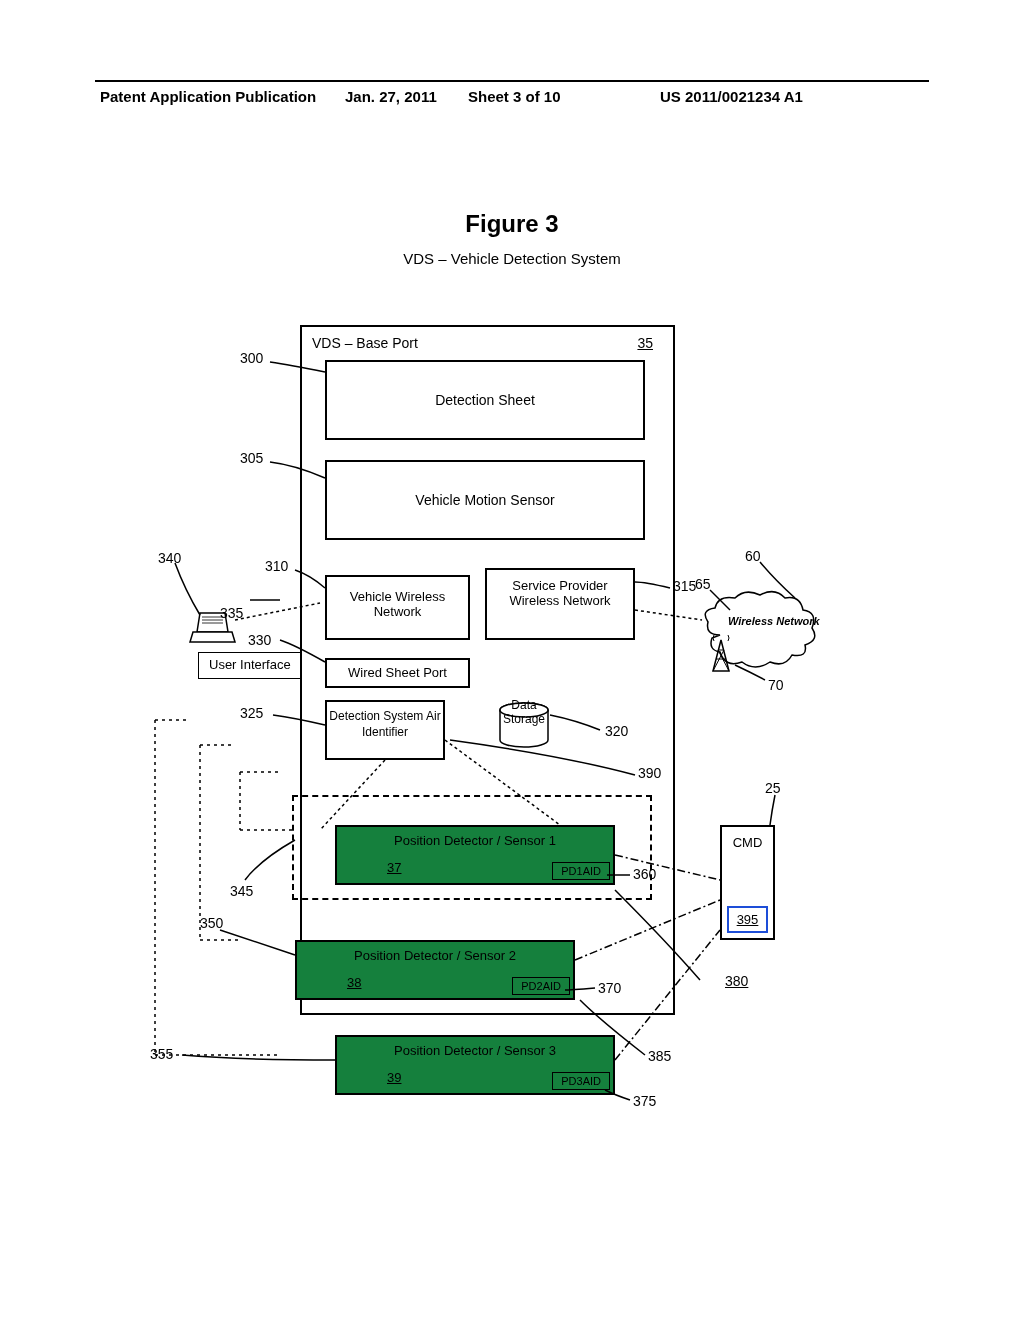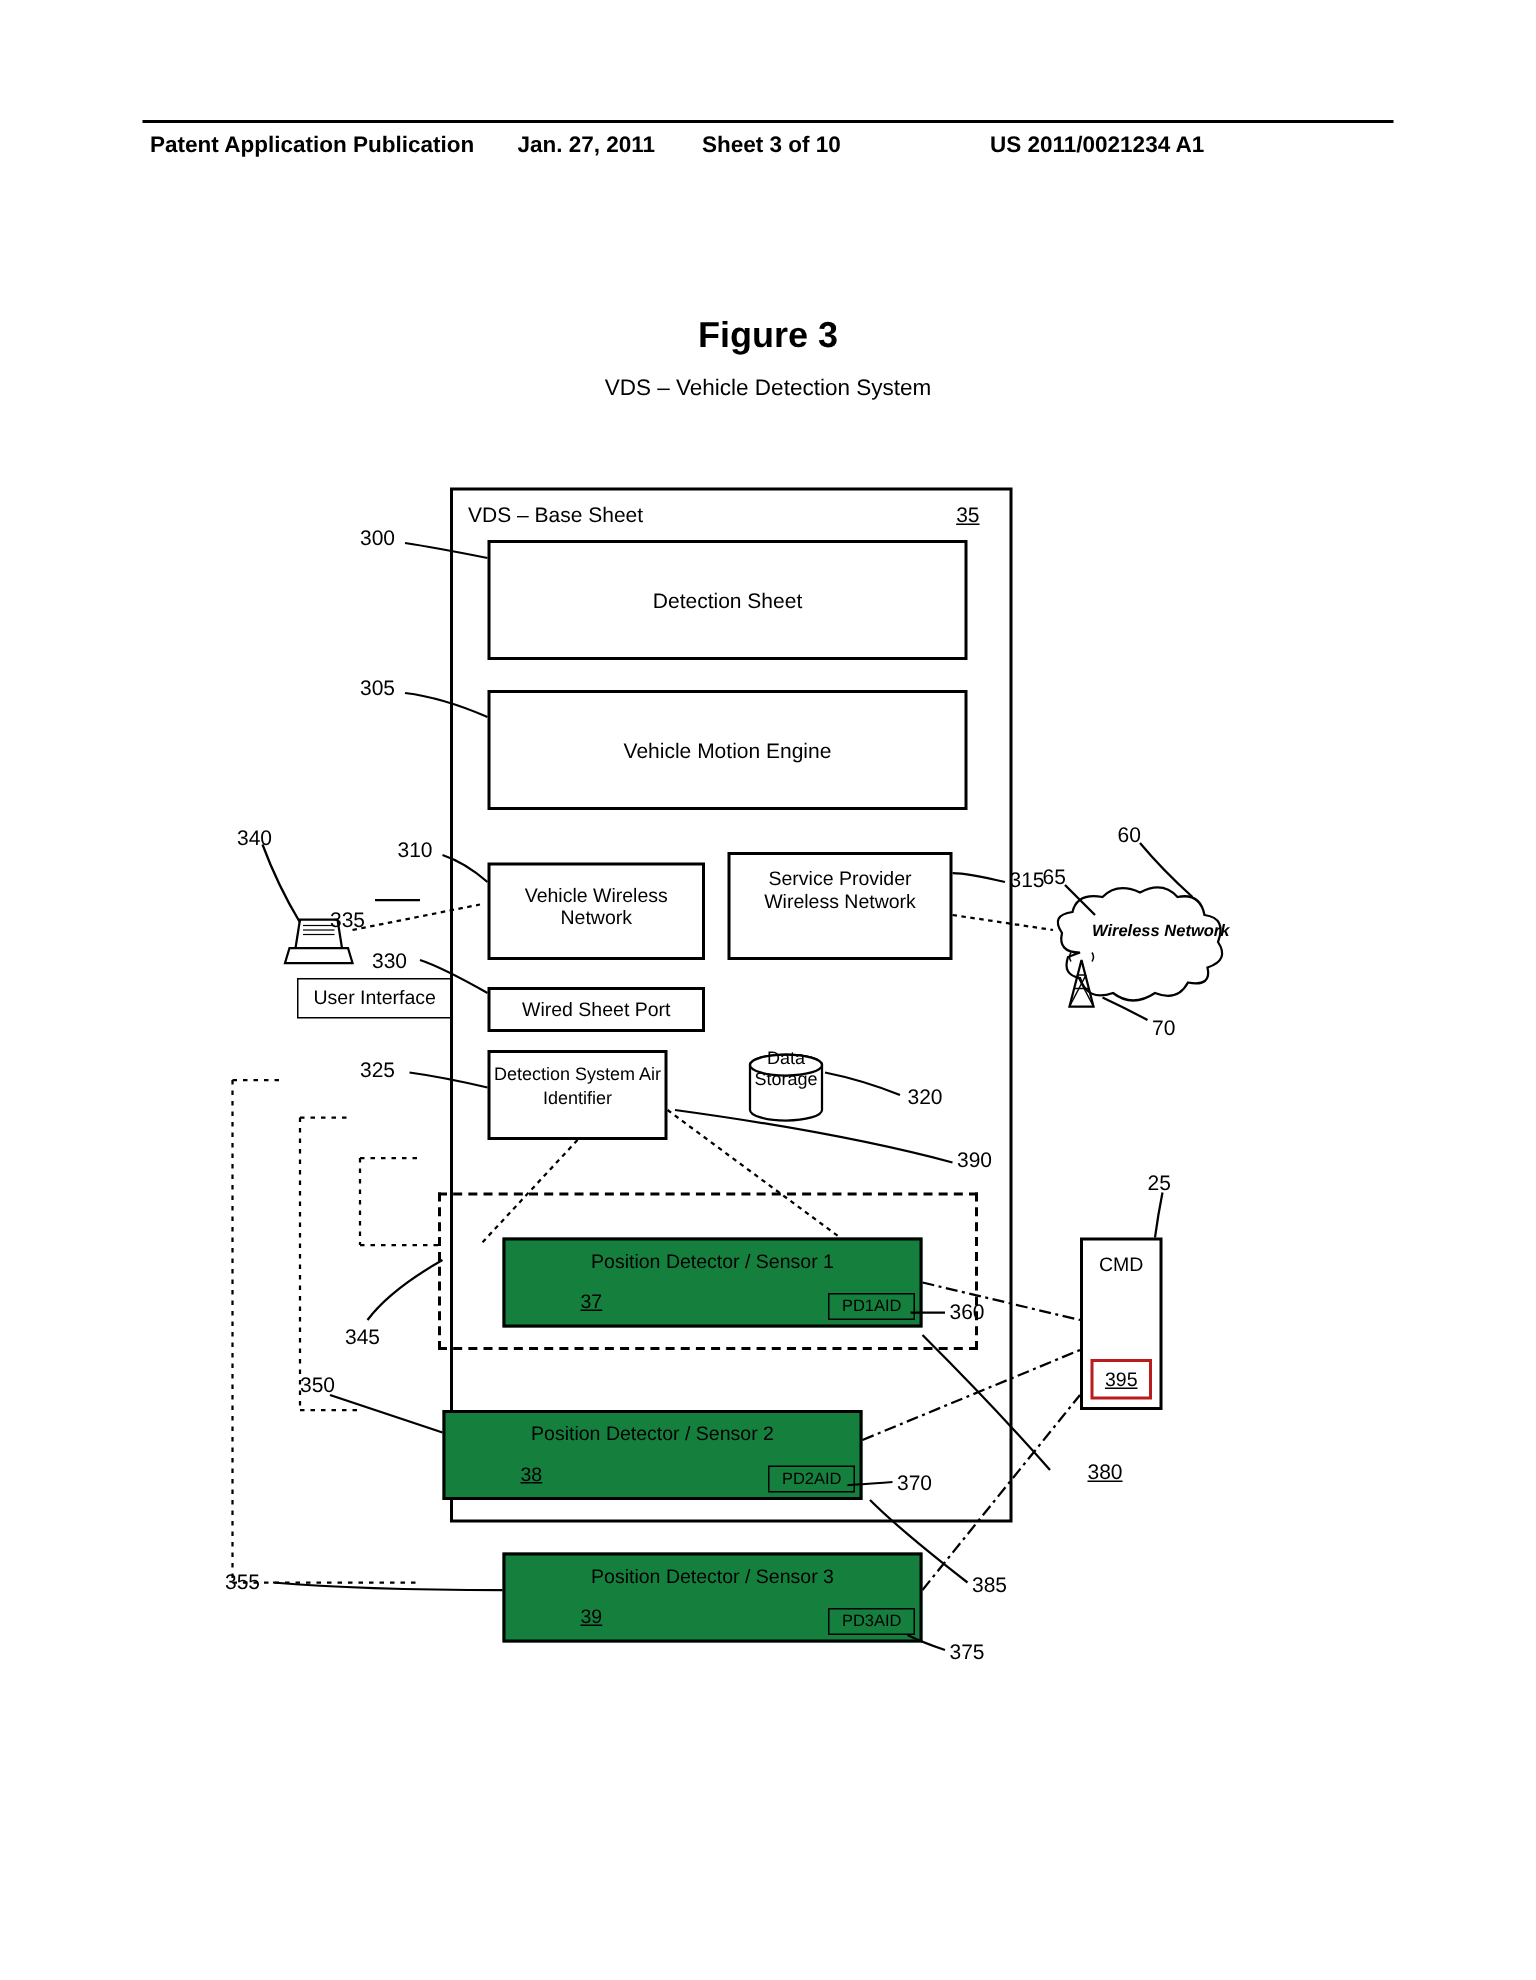--- a/index.html
+++ b/index.html
@@ -43,21 +43,21 @@
     .pd-aid { position: absolute; bottom: 3px; right: 3px; border: 1.5px solid black; padding: 2px 8px; font-size: 11px; }
     
     .pd1 { left: 195px; top: 525px; }
     .pd2 { left: 155px; top: 640px; }
     .pd3 { left: 195px; top: 735px; }
     
     .laptop { position: absolute; left: 50px; top: 310px; width: 45px; height: 35px; }
     .ui-label { position: absolute; left: 18px; top: 352px; font-size: 13px; border: 1px solid black; padding: 4px 10px; text-align: center; line-height: 1.3; margin-left: 40px; }
     
     .cmd-box { position: absolute; left: 580px; top: 525px; width: 55px; height: 115px; border: 2px solid black; text-align: center; padding-top: 8px; font-size: 13px; }
-    .cmd-inner { position: absolute; bottom: 5px; left: 5px; right: 5px; border: 2px solid #b91c1c; padding: 4px; font-size: 13px; text-decoration: underline; }
+    .cmd-inner { position: absolute; bottom: 5px; left: 5px; right: 5px; border: 2px solid #1d4ed8; padding: 4px; font-size: 13px; text-decoration: underline; }
     
     .cloud { position: absolute; left: 560px; top: 290px; width: 120px; height: 80px; }
     .cloud-label { position: absolute; left: 588px; top: 315px; font-size: 11px; font-style: italic; font-weight: bold; text-align: center; line-height: 1.2; }
     
     .dashed-box1 { position: absolute; left: 152px; top: 495px; width: 360px; height: 105px; border: 2px dashed black; }
     
     svg { overflow: visible; }
   </style>
 </head>
 <body>
@@ -68,26 +68,26 @@
   <div class="header-text header-center">Jan. 27, 2011</div>
   <div class="header-text header-sheet">Sheet 3 of 10</div>
   <div class="header-text header-right">US 2011/0021234 A1</div>
 
   <div class="figure-title">Figure 3</div>
   <div class="figure-subtitle">VDS – Vehicle Detection System</div>
 
   <div class="diagram">
 
     <div class="box vds-base">
-      <span class="vds-base-title">VDS – Base Sheet</span>
+      <span class="vds-base-title">VDS – Base Port</span>
       <span class="vds-base-num">35</span>
     </div>
 
     <div class="box detection-engine">Detection Sheet</div>
-    <div class="box motion-sensor">Vehicle Motion Engine</div>
+    <div class="box motion-sensor">Vehicle Motion Sensor</div>
     <div class="box vwn">Vehicle Wireless Network</div>
     <div class="box spwn">Service Provider Wireless Network</div>
     <div class="box wired-port">Wired Sheet Port</div>
     <div class="box air-id">Detection System Air Identifier</div>
 
     <svg class="data-storage" style="position:absolute;left:358px;top:395px;" width="52" height="48">
       <ellipse cx="26" cy="8" rx="24" ry="7" fill="white" stroke="black" stroke-width="1.5"></ellipse>
       <path d="M 2 8 L 2 38 A 24 7 0 0 0 50 38 L 50 8" fill="white" stroke="black" stroke-width="1.5"></path>
       <ellipse cx="26" cy="8" rx="24" ry="7" fill="white" stroke="black" stroke-width="1.5"></ellipse>
     </svg>

